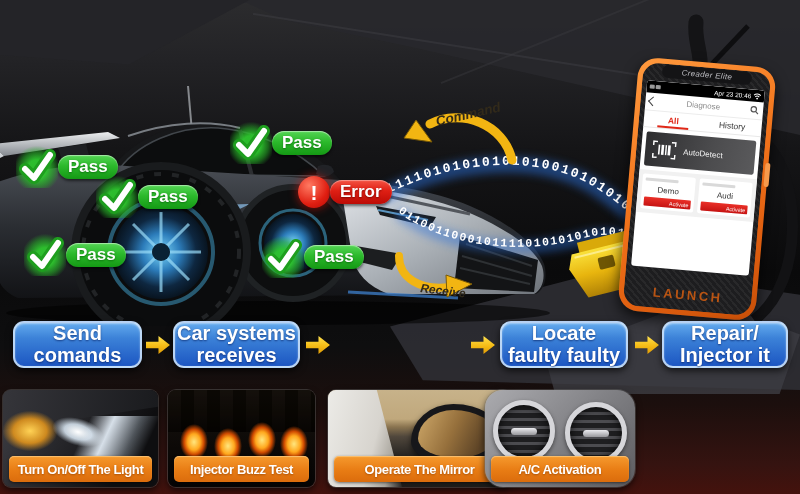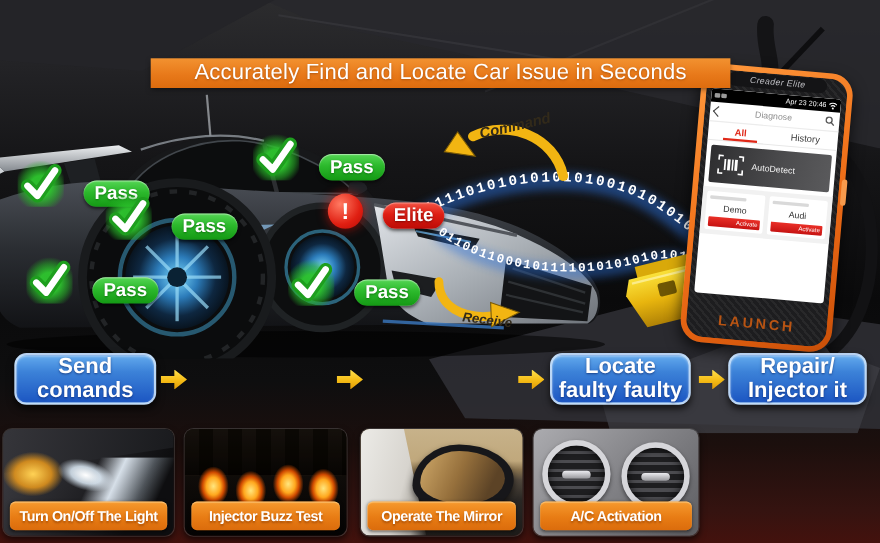--- a/index.html
+++ b/index.html
@@ -30,21 +30,21 @@
     background:linear-gradient(180deg,#f29230 0%,#e8791a 55%,#dd6c0e 100%);
     box-shadow:0 2px 5px rgba(0,0,0,.5);display:flex;align-items:center;justify-content:center;}
   .subtitle-bar span{color:#fff;font-size:20px;font-weight:400;letter-spacing:.2px;
     text-shadow:0 1px 2px rgba(120,50,0,.5);}
 
   
   .car-layer{left:-12px;top:86px;z-index:1;}
   .fx-layer{left:0;top:0;z-index:2;}
 
   
-  .badge{display:flex;align-items:flex-end;gap:18px;z-index:3;}
+  .badge{display:flex;align-items:center;gap:0;z-index:3;}
   .chk{width:42px;height:42px;position:relative;flex:0 0 auto;
     background:radial-gradient(circle at 50% 55%,rgba(46,198,46,.95) 0 30%,rgba(38,178,38,.55) 55%,transparent 75%);}
   .chk svg{position:absolute;inset:0;}
   .pill{height:24px;padding:0 10px;border-radius:14px;display:flex;align-items:center;
     background:linear-gradient(180deg,#55d655 0%,#2cb92c 45%,#149914 100%);
     box-shadow:0 2px 3px rgba(0,0,0,.55),inset 0 1px 1px rgba(255,255,255,.5);}
   .pill span{color:#fff;font-size:17px;font-weight:bold;text-shadow:0 1px 2px rgba(0,80,0,.6);}
   .pill.red{background:linear-gradient(180deg,#f45444 0%,#df1f14 45%,#bc0b06 100%);
     box-shadow:0 2px 3px rgba(0,0,0,.55),inset 0 1px 1px rgba(255,255,255,.4);}
   .pill.red span{text-shadow:0 1px 2px rgba(90,0,0,.7);}
@@ -129,21 +129,21 @@
 
   
   .p2{background:linear-gradient(180deg,#1a1510 0%,#0c0907 60%,#050404 100%);}
   .p2 .rail{left:0;top:0;width:100%;height:42px;opacity:.85;
     background:repeating-linear-gradient(90deg,#2e2822 0 13px,#171209 13px 26px),linear-gradient(180deg,#3a342c,#14100b);
     background-blend-mode:overlay;}
   .p2 .fl{width:28px;height:36px;border-radius:50%;top:34px;
     background:radial-gradient(closest-side,#ffe67e 0%,#ffa81e 45%,#cf4a00 70%,transparent 100%);}
 
   
-  .p3{background:linear-gradient(180deg,#c7b28a 0%,#c0a87c 30%,#8a7450 38%,#50473c 48%,#2a2724 66%,#1d1b19 100%);}
+  .p3{background:linear-gradient(180deg,#c7b28a 0%,#c0a87c 30%,#8a7450 38%,#50473c 48%,#2a2724 66%,#1d1b19 100%);padding-left:36px;}
   .p3 .door{left:0;top:0;width:46%;height:100%;
     background:linear-gradient(105deg,#ecebe7 0%,#d7d4ce 55%,#a8a49c 75%,transparent 92%);
     clip-path:polygon(0 0,58% 0,88% 100%,0 100%);}
   .p3 .housing{right:8px;top:14px;width:92px;height:62px;background:#17171a;
     border-radius:46% 54% 48% 52%/60% 52% 48% 40%;box-shadow:0 3px 6px rgba(0,0,0,.6);}
   .p3 .glass{position:absolute;inset:6px 8px 8px 7px;border-radius:inherit;
     background:linear-gradient(115deg,#cfa96a 0%,#96703c 45%,#5c4326 80%);}
 
   
   .p4{background:linear-gradient(135deg,#ababaf 0%,#828286 50%,#5c5c60 100%);}
@@ -329,21 +329,21 @@
       </span>
     <span class="pill">
         <span>Pass</span>
       </span>
   </div>
   <div class="abs badge" style="left:298px;top:176px;">
     <span class="errmark">
         <span>!</span>
       </span>
     <span class="pill red">
-        <span>Elite</span>
+        <span>Error</span>
       </span>
   </div>
 
   <div class="abs device">
     <div class="carbon"></div>
     <div class="dev-logo">
         <span>Creader Elite</span>
       </div>
     <div class="dev-screen">
       <div class="sbar">
@@ -398,29 +398,30 @@
           <div class="btn">
               <span>Activate</span>
             </div>
         </div>
       </div>
     </div>
     <div class="dev-sidebtn"></div>
     <div class="dev-brand"><span>LAUNCH</span></div>
   </div>
 
-  <div class="abs subtitle-bar">
-    <span>Accurately Find and Locate Car Issue in Seconds</span>
-  </div>
 
   <div class="abs step" style="left:13px;width:129px;">
       <span>Send
 comands</span>
     </div>
   <div class="abs step-arrow" style="left:146px;"></div>
+  <div class="abs step" style="left:173px;width:127px;">
+      <span>Car systems
+receives</span>
+    </div>
   <div class="abs step-arrow" style="left:306px;"></div>
   <div class="abs step-arrow" style="left:471px;"></div>
   <div class="abs step" style="left:500px;width:128px;">
       <span>Locate
 faulty faulty</span>
     </div>
   <div class="abs step-arrow" style="left:635px;"></div>
   <div class="abs step" style="left:662px;width:126px;">
       <span>Repair/
 Injector it</span>
@@ -447,21 +448,21 @@
   </div>
   <div class="abs panel p3" style="left:328px;width:147px;">
     <div class="part door"></div>
     <div class="part housing">
         <div class="glass"></div>
       </div>
     <div class="panel-label">
         <span>Operate The Mirror</span>
       </div>
   </div>
-  <div class="abs panel p4" style="left:485px;width:150px;">
+  <div class="abs panel p4" style="left:485px;width:150px;border-radius:18px;">
     <div class="part vent" style="left:8px;top:10px;"></div>
     <div class="part knob" style="left:26px;top:38px;"></div>
     <div class="part vent" style="left:80px;top:12px;"></div>
     <div class="part knob" style="left:98px;top:40px;"></div>
     <div class="panel-label">
         <span>A/C Activation</span>
       </div>
   </div>
 
 </div>

